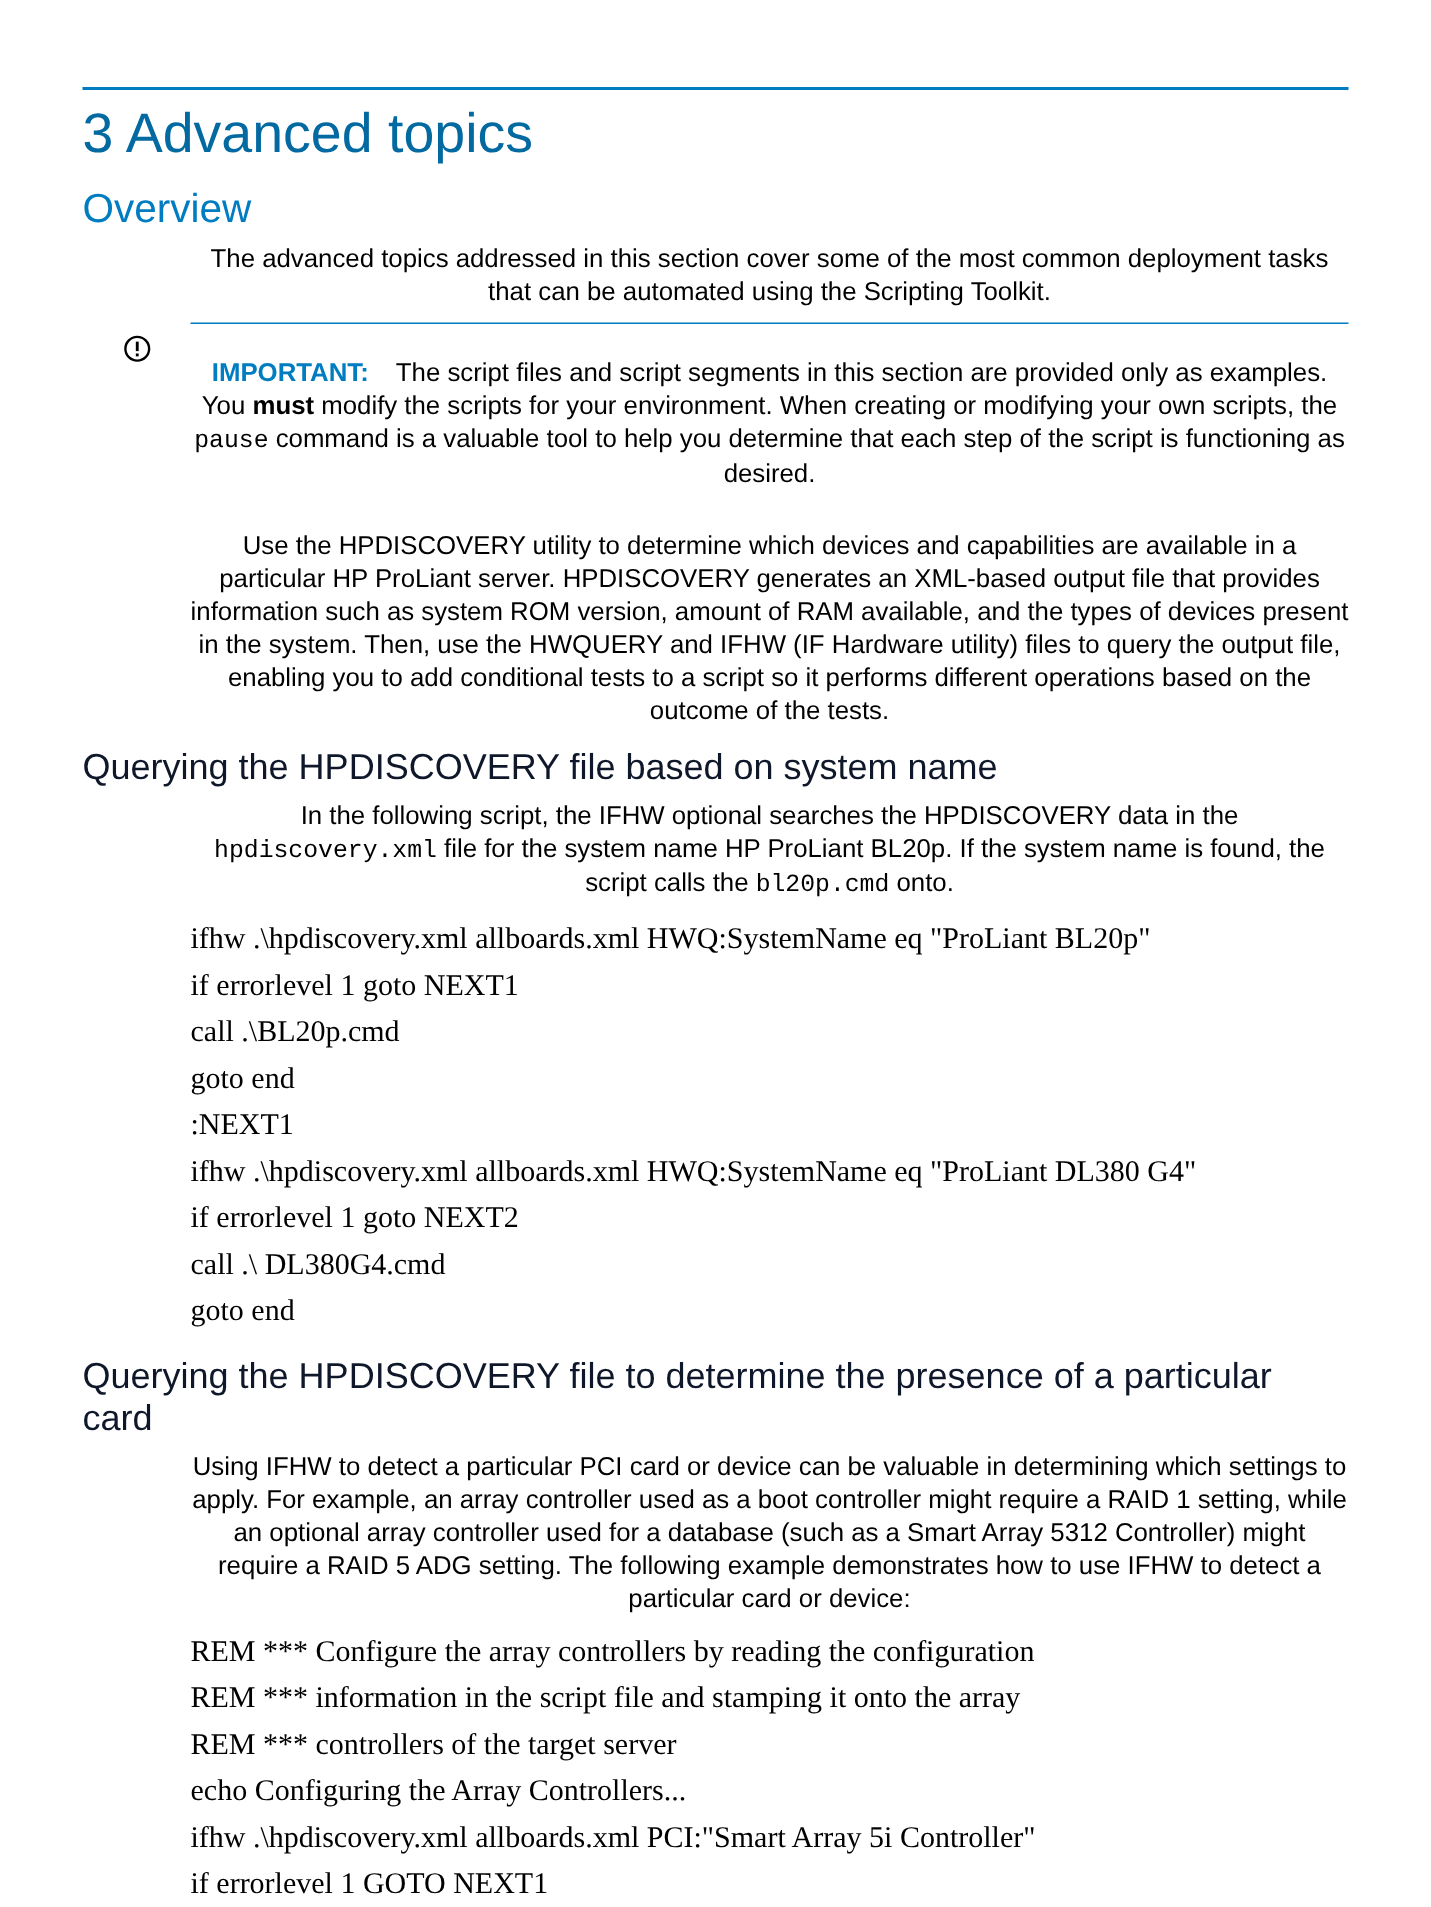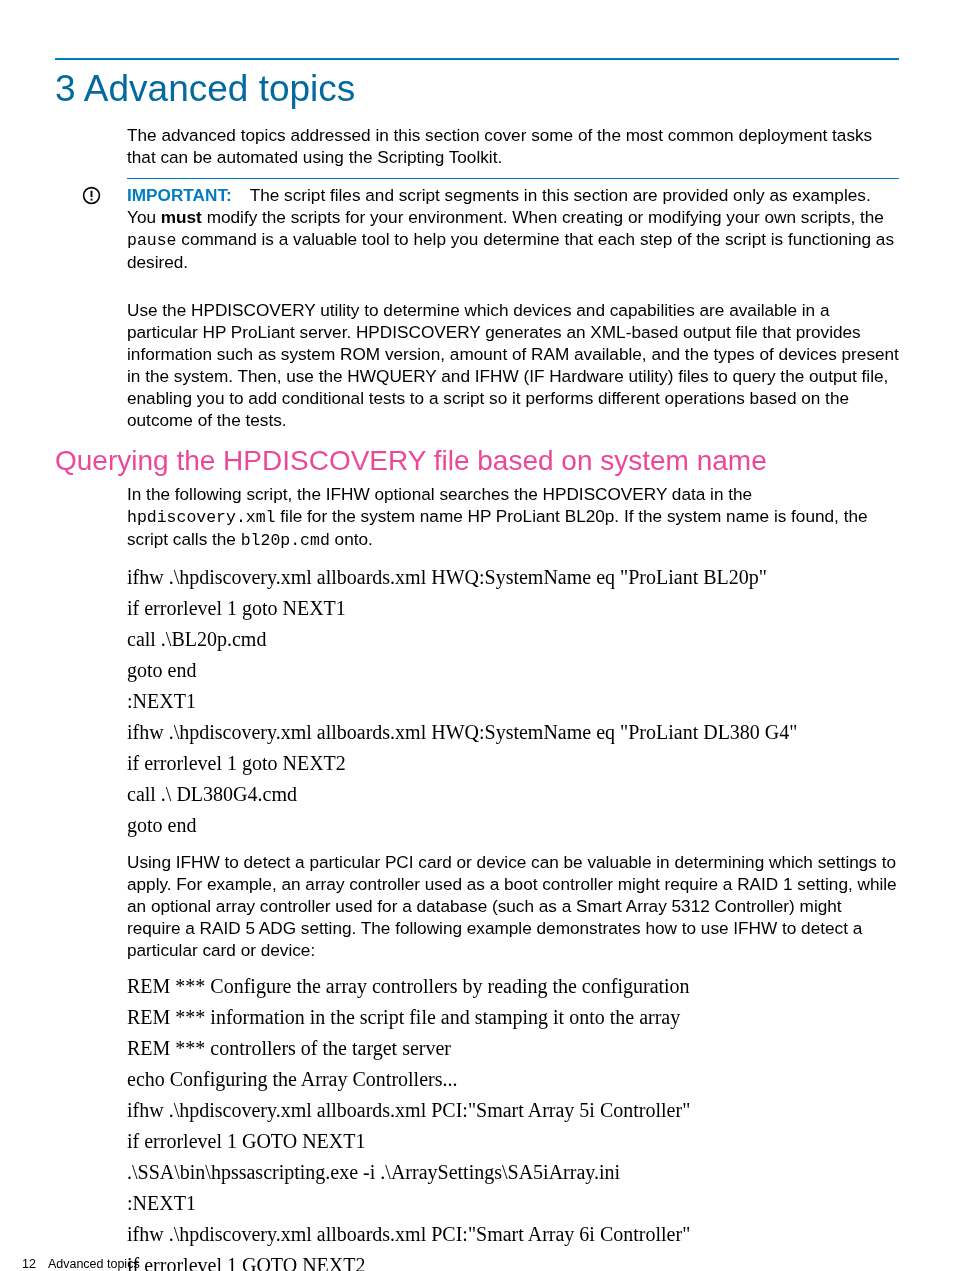--- a/index.html
+++ b/index.html
@@ -32,34 +32,35 @@
     letter-spacing: 0px;
   }
   .h2 {
     font-size: 27px;
     color: #007cc1;
     font-weight: 300;
     margin: 0 0 6px 0;
     letter-spacing: 0px;
   }
   .h3 {
-    font-size: 28px;
-    color: #ec4899;
+    font-size: 24px;
+    color: #0f172a;
     font-weight: 300;
     margin: 14px 0 6px 0;
   }
   .body-indent {
     margin-left: 72px;
   }
   p {
     font-size: 17.2px;
     line-height: 1.28;
     margin: 0 0 10px 0;
     font-weight: 400;
     font-family: "Segoe UI", "Helvetica Neue", Arial, sans-serif;
+    text-align: center;
   }
   .callout-wrap {
     margin-top: 2px;
     margin-bottom: 16px;
   }
   .callout-rule {
     border: none;
     border-top: 1.3px solid #007cc1;
     margin: 0 0 5px 0;
   }
@@ -73,20 +74,21 @@
     display: flex;
     justify-content: center;
     padding-top: 2px;
   }
   .callout-icon svg {
     width: 19px;
     height: 19px;
   }
   .callout-body {
     flex: 1;
+    margin-top: 16px;
   }
   .important-label {
     color: #007cc1;
     font-weight: 700;
     font-family: "Segoe UI", Arial, sans-serif;
     margin-right: 18px;
   }
   .bold { font-weight: 700; font-family: "Segoe UI", Arial, sans-serif; }
   .mono {
     font-family: "Courier New", monospace;
@@ -110,20 +112,21 @@
 </style>
 </head>
 <body>
 
 <div class="page">
 
   <hr class="rule">
 
   <div class="h1">3 Advanced topics</div>
 
+  <div class="h2">Overview</div>
   <div class="body-indent">
     <p>The advanced topics addressed in this section cover some of the most common deployment tasks that can be automated using the Scripting Toolkit.</p>
   </div>
 
   <div class="callout-wrap">
     <div class="body-indent">
         <hr class="callout-rule">
       </div>
     <div class="callout">
       <div class="callout-icon">
@@ -150,20 +153,21 @@
 if errorlevel 1 goto NEXT1
 call .\BL20p.cmd
 goto end
 :NEXT1
 ifhw .\hpdiscovery.xml allboards.xml HWQ:SystemName eq "ProLiant DL380 G4"
 if errorlevel 1 goto NEXT2
 call .\ DL380G4.cmd
 goto end</pre>
   </div>
 
+  <div class="h3">Querying the HPDISCOVERY file to determine the presence of a particular card</div>
   <div class="body-indent">
     <p>Using IFHW to detect a particular PCI card or device can be valuable in determining which settings to apply. For example, an array controller used as a boot controller might require a RAID 1 setting, while an optional array controller used for a database (such as a Smart Array 5312 Controller) might require a RAID 5 ADG setting. The following example demonstrates how to use IFHW to detect a particular card or device:</p>
     <pre class="code">REM *** Configure the array controllers by reading the configuration
 REM *** information in the script file and stamping it onto the array
 REM *** controllers of the target server
 echo Configuring the Array Controllers...
 ifhw .\hpdiscovery.xml allboards.xml PCI:"Smart Array 5i Controller"
 if errorlevel 1 GOTO NEXT1
 .\SSA\bin\hpssascripting.exe -i .\ArraySettings\SA5iArray.ini
 :NEXT1

